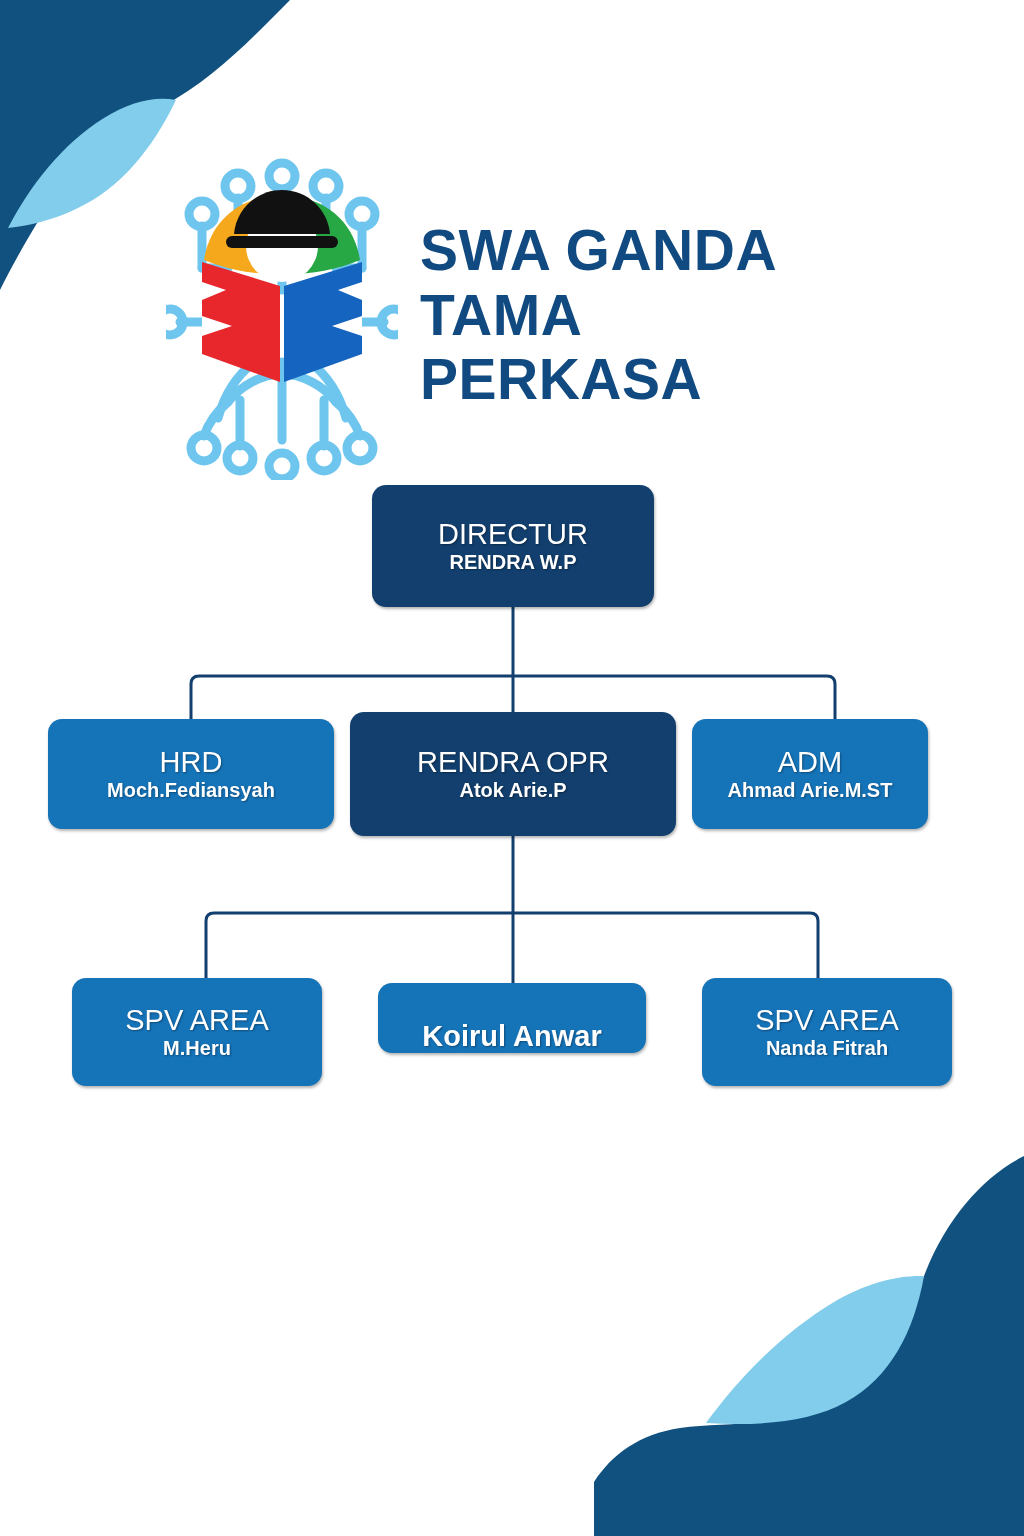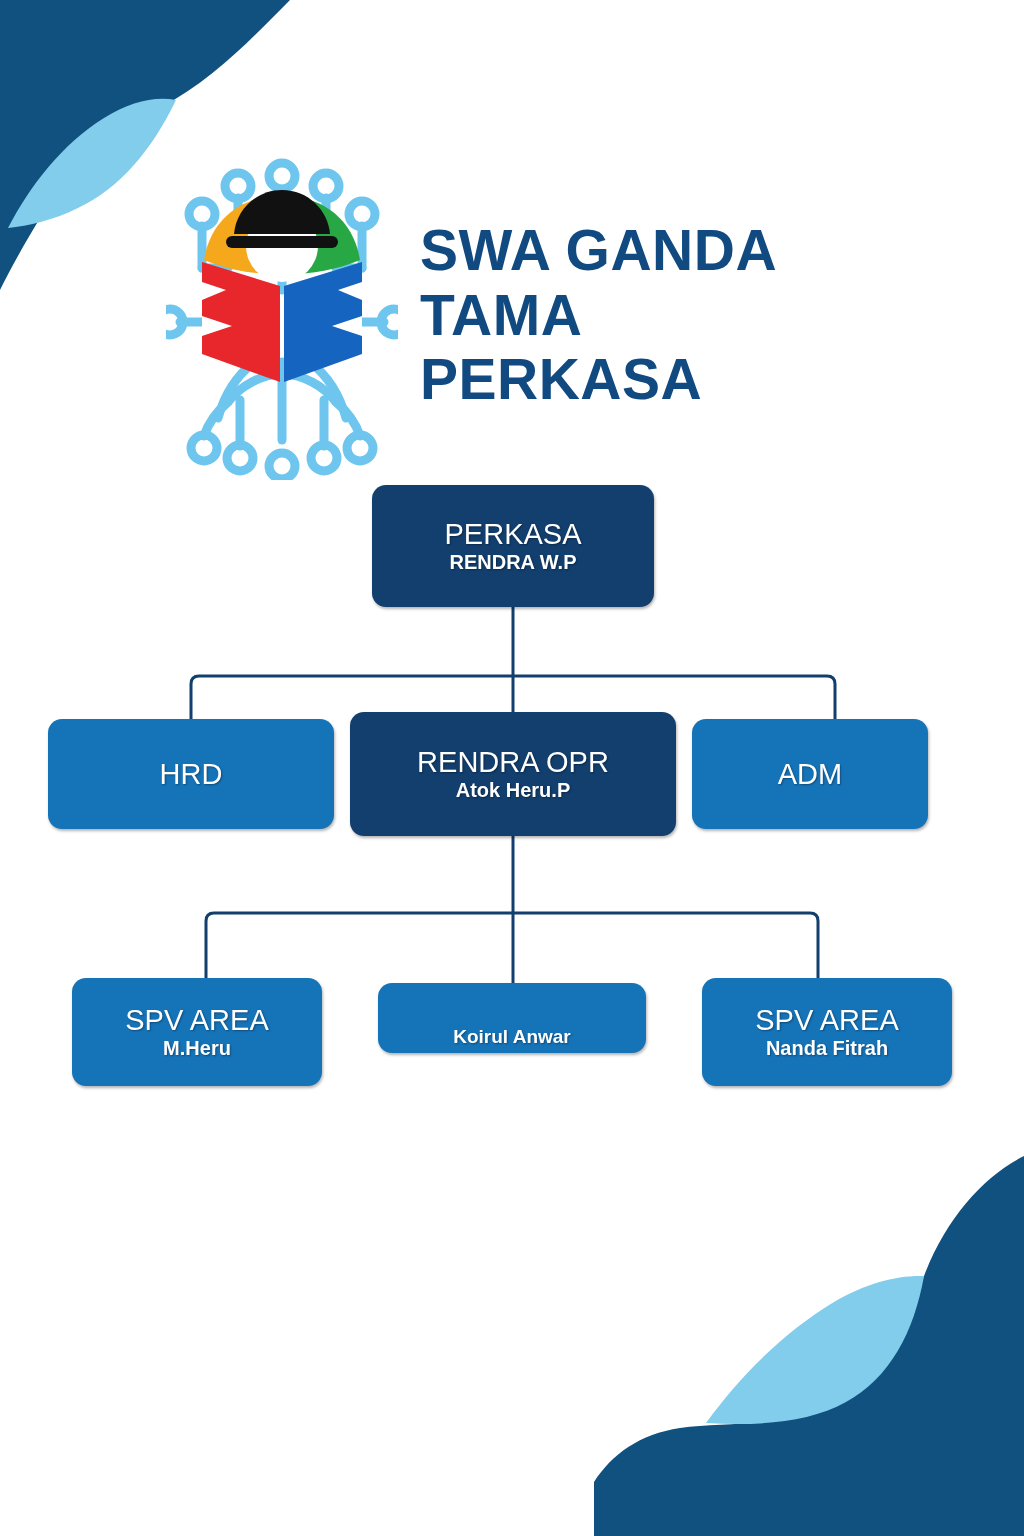--- a/index.html
+++ b/index.html
@@ -83,21 +83,21 @@
     text-shadow: 1px 1px 2px rgba(0,0,0,0.35);
     white-space: nowrap;
   }
   .node .person {
     font-size: 20px;
     font-weight: bold;
     line-height: 1.14;
     text-shadow: 1px 1px 2px rgba(0,0,0,0.35);
     white-space: nowrap;
   }
-  .node.single .person { font-size: 19px; margin-top: 38px; }
+  .node.single .person { font-size: 29px; margin-top: 38px; }
 
   
   #node-directur    { left: 372px; top: 15px;  width: 282px; height: 122px; }
   #node-hrd         { left: 48px;  top: 249px; width: 286px; height: 110px; }
   #node-manager-opr { left: 350px; top: 242px; width: 326px; height: 124px; }
   #node-adm         { left: 692px; top: 249px; width: 236px; height: 110px; }
   #node-spv-munib   { left: 72px;  top: 508px; width: 250px; height: 108px; }
   #node-koirul      { left: 378px; top: 513px; width: 268px; height: 70px;  }
   #node-spv-nanda   { left: 702px; top: 508px; width: 250px; height: 108px; }
 </style>
@@ -184,35 +184,37 @@
       <path d="M191,249 L191,214 Q191,206 199,206 L827,206 Q835,206 835,214 L835,249"></path>
       <line x1="513" y1="206" x2="513" y2="242"></line>
 
       <line x1="513" y1="366" x2="513" y2="443"></line>
       <path d="M206,508 L206,451 Q206,443 214,443 L810,443 Q818,443 818,451 L818,508"></path>
       <line x1="513" y1="443" x2="513" y2="513"></line>
     </g>
   </svg>
 
   <div class="node dark" id="node-directur">
-    <div class="title">PERKASA</div>
+    <div class="title">DIRECTUR</div>
     <div class="person">RENDRA W.P</div>
   </div>
 
   <div class="node light" id="node-hrd">
     <div class="title">HRD</div>
+    <div class="person">Moch.Fediansyah</div>
   </div>
 
   <div class="node dark" id="node-manager-opr">
     <div class="title">RENDRA OPR</div>
-    <div class="person">Atok Heru.P</div>
+    <div class="person">Atok Arie.P</div>
   </div>
 
   <div class="node light" id="node-adm">
     <div class="title">ADM</div>
+    <div class="person">Ahmad Arie.M.ST</div>
   </div>
 
   <div class="node light" id="node-spv-munib">
     <div class="title">SPV AREA</div>
     <div class="person">M.Heru</div>
   </div>
 
   <div class="node light single" id="node-koirul">
     <div class="person">Koirul Anwar</div>
   </div>

